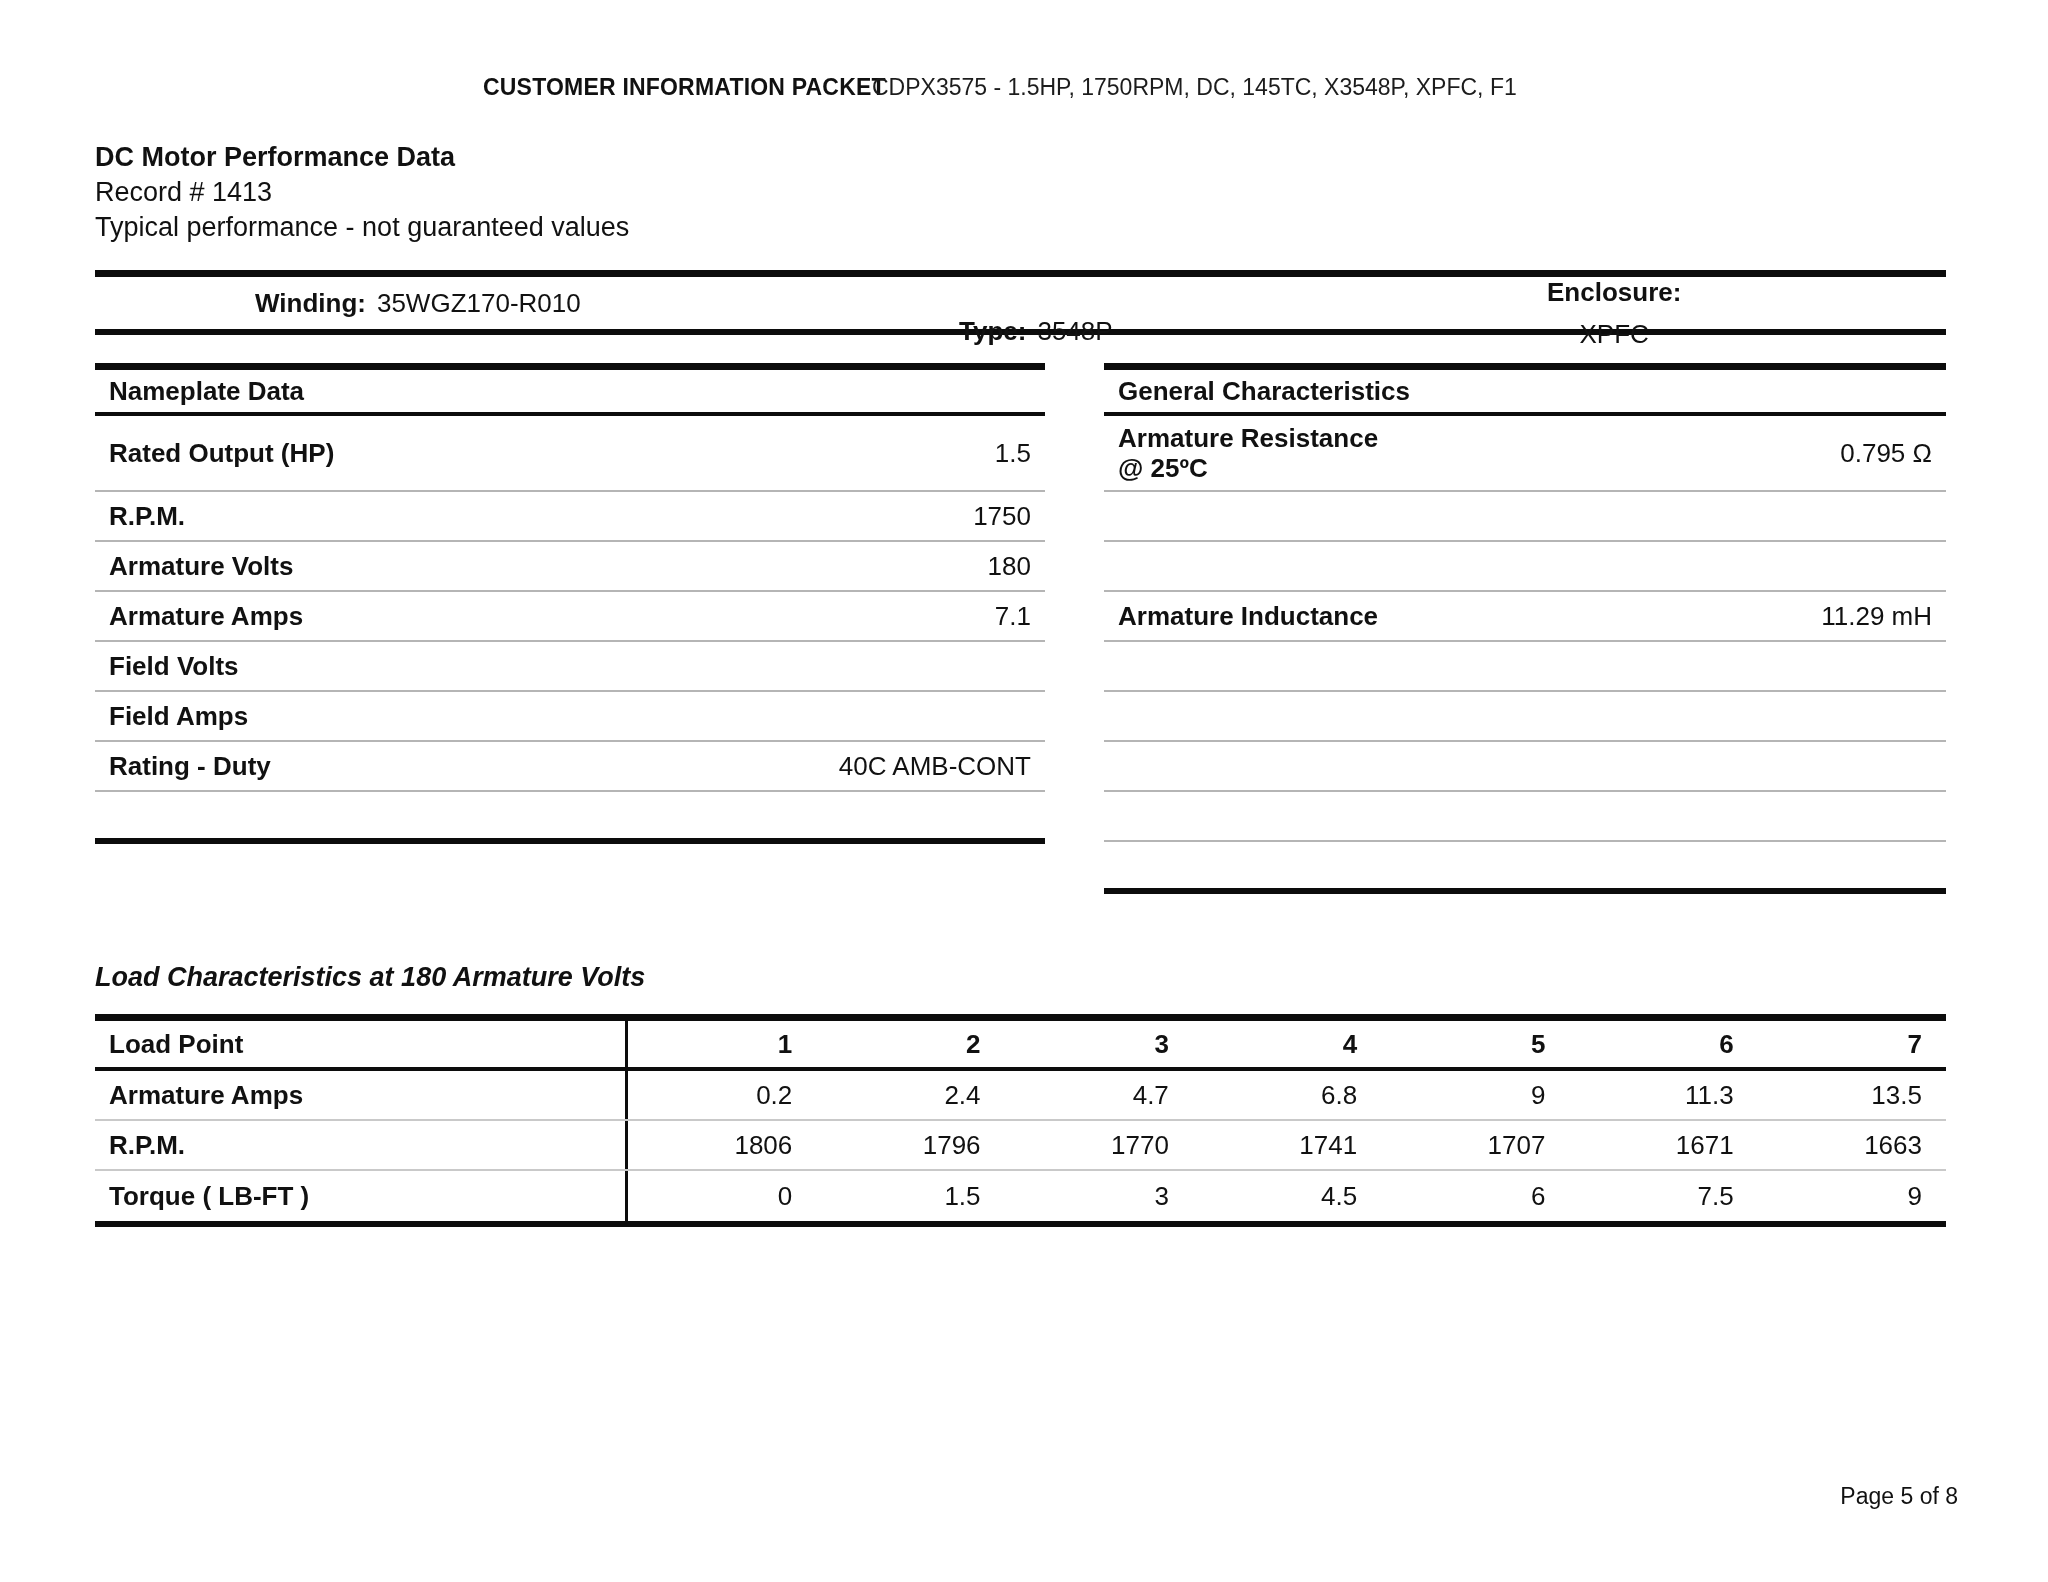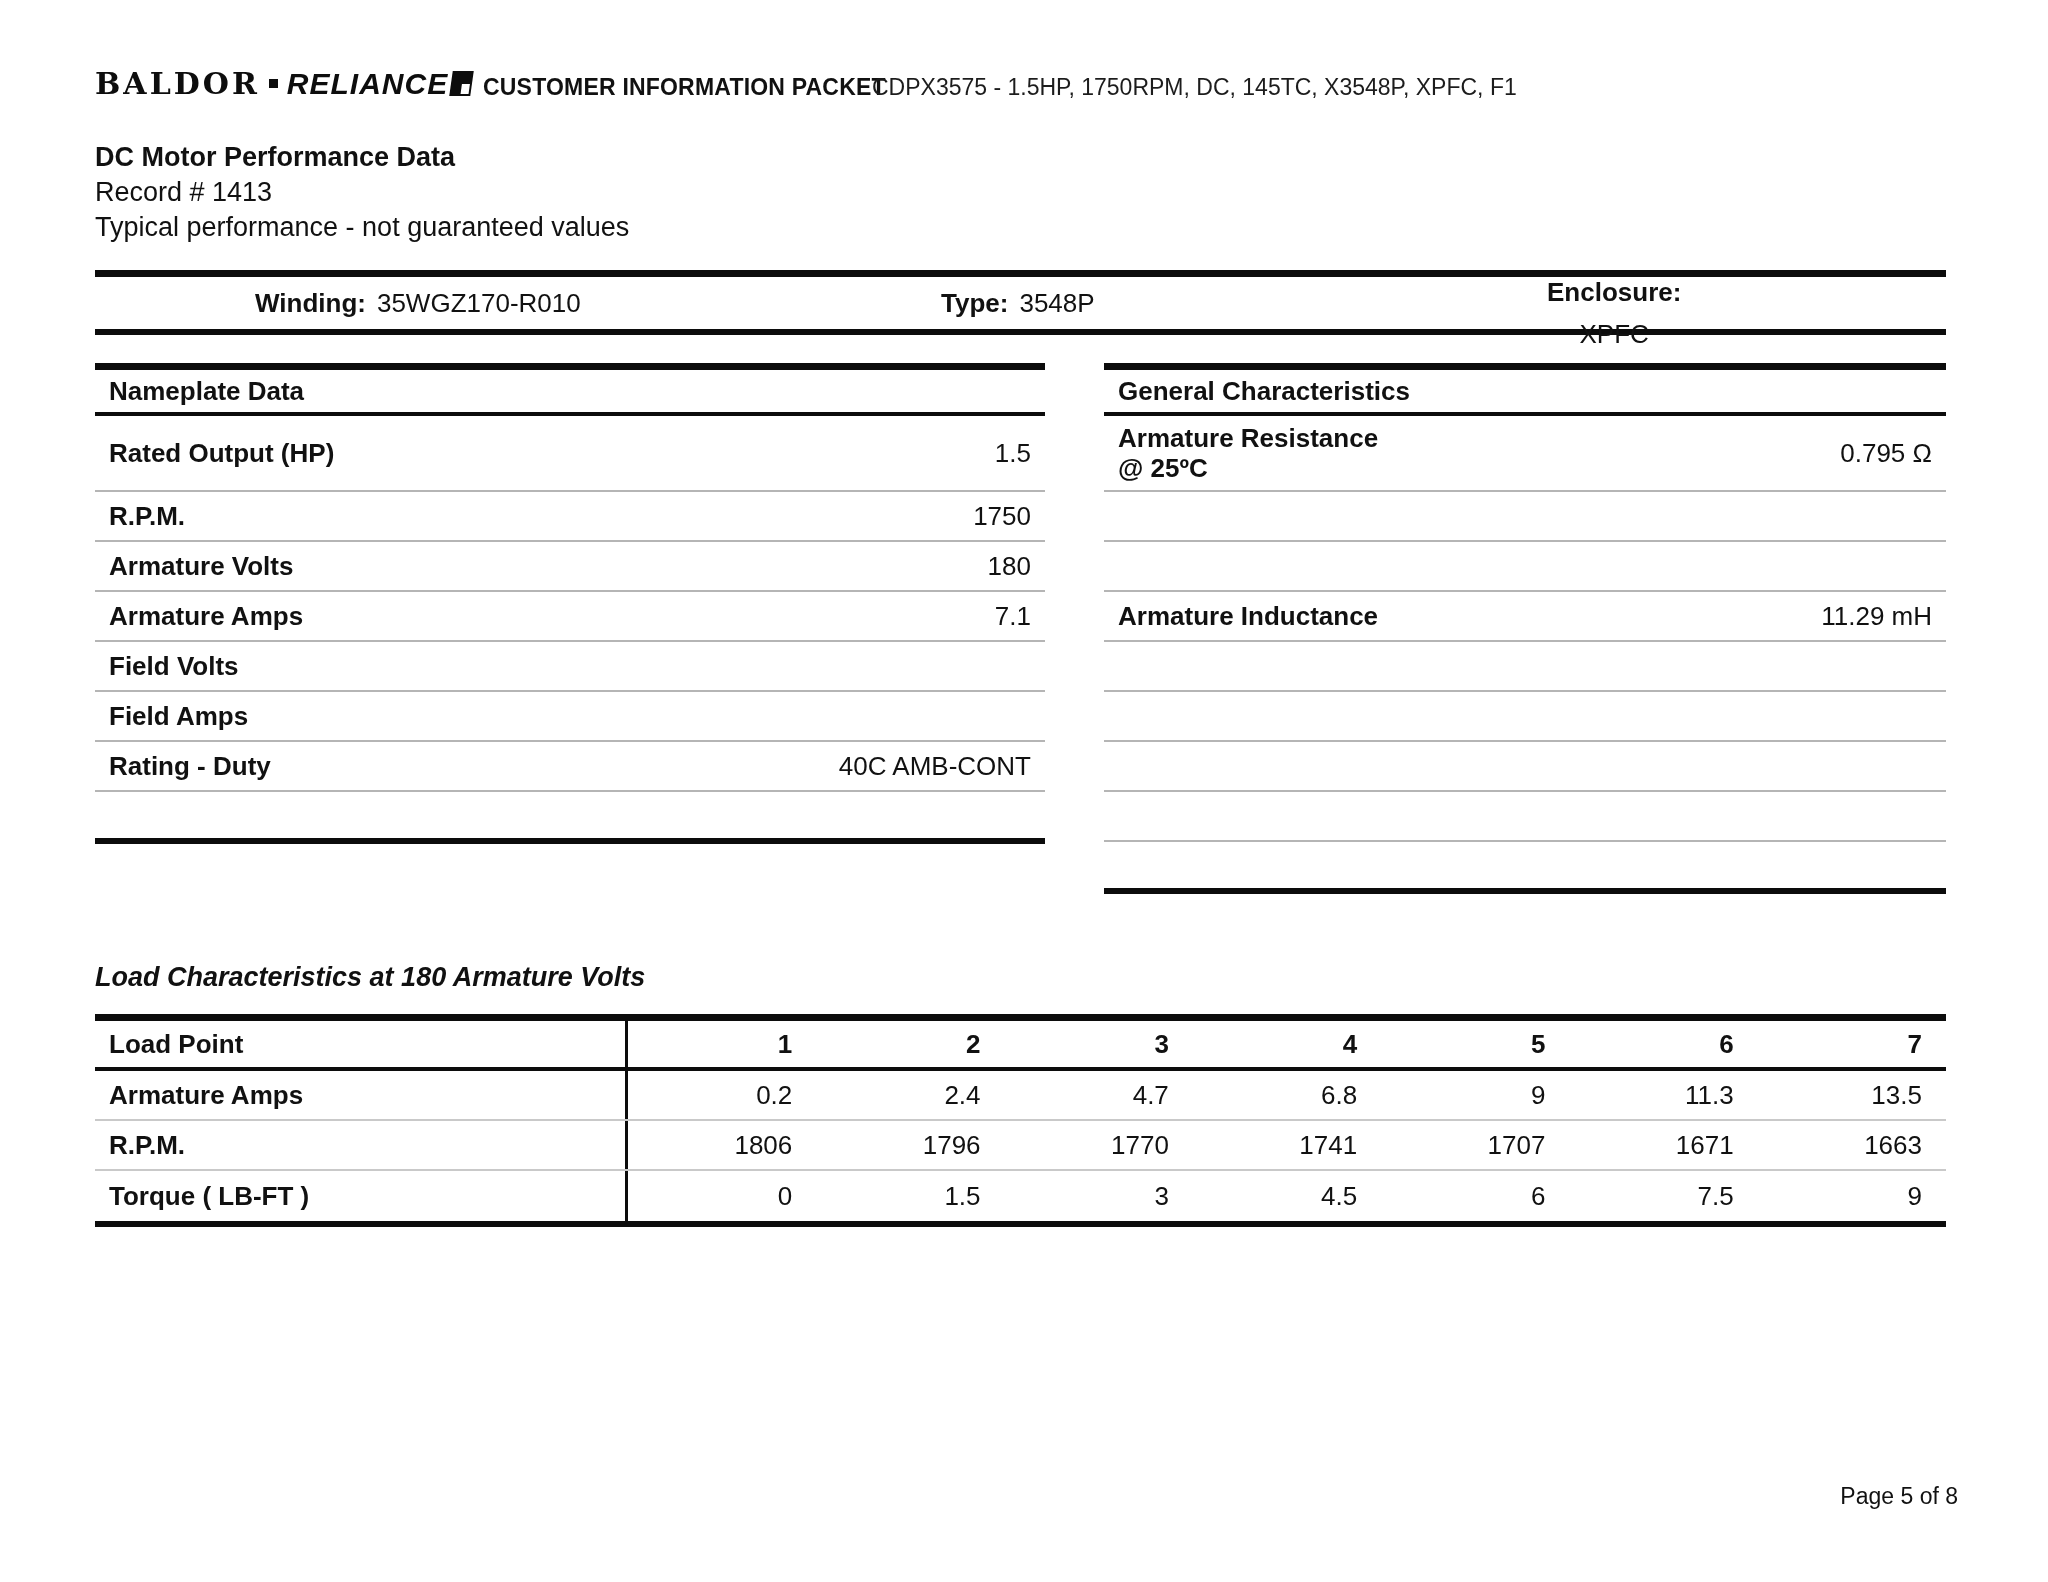--- a/index.html
+++ b/index.html
@@ -20,21 +20,21 @@
   
   .title-block { position:absolute; left:95px; top:140px; font-size:27px; line-height:35px; }
   .tb-title { font-weight:bold; }
 
   
   .winding-bar { position:absolute; left:95px; top:270px; width:1851px; height:65px;
                  border-top:7px solid #0c0c0c; border-bottom:6px solid #0c0c0c; }
   .wb-pair { position:absolute; top:0; height:52px; display:flex; align-items:center; gap:11px; font-size:26px; }
   .wb-lbl { font-weight:bold; }
   .wb-winding { left:160px; }
-  .wb-type { left:846px; }
+  .wb-type { left:864px;margin-top:28px; }
   .wb-enclosure { left:1452px;flex-direction:column; }
 
   
   .dtable { position:absolute; top:363px; border-top:7px solid #0c0c0c; background:#fff; }
   .np-table { left:95px; width:950px; }
   .gc-table { left:1104px; width:842px; }
   .dt-header { height:46px; border-bottom:4px solid #0c0c0c; display:flex; align-items:center;
                padding-left:14px; font-weight:bold; font-size:26px; }
   .dt-row { height:50px; border-bottom:2px solid #b5b5b5; display:flex; align-items:center;
             justify-content:space-between; padding:0 14px; font-size:26px; }
@@ -59,26 +59,20 @@
   .lt-thin { border-bottom:2px solid #c9c9c9; }
 
   
   .footer { position:absolute; right:90px; top:1462px; font-size:23px;margin-top:21px; }
 </style>
 </head>
 <body>
 
 <div class="page">
 
-  <div class="logo">
-    <span class="logo-baldor">BALDOR</span>
-    <span class="logo-dot"></span>
-    <span class="logo-reliance">RELIANCE</span>
-    <span class="logo-mark"></span>
-  </div>
   <div class="hdr-packet">CUSTOMER INFORMATION PACKET</div>
   <div class="hdr-product">CDPX3575 - 1.5HP, 1750RPM, DC, 145TC, X3548P, XPFC, F1</div>
 
   <div class="title-block">
     <div class="tb-title">DC Motor Performance Data</div>
     <div>Record # 1413</div>
     <div>Typical performance - not guaranteed values</div>
   </div>
 
   <div class="winding-bar">

